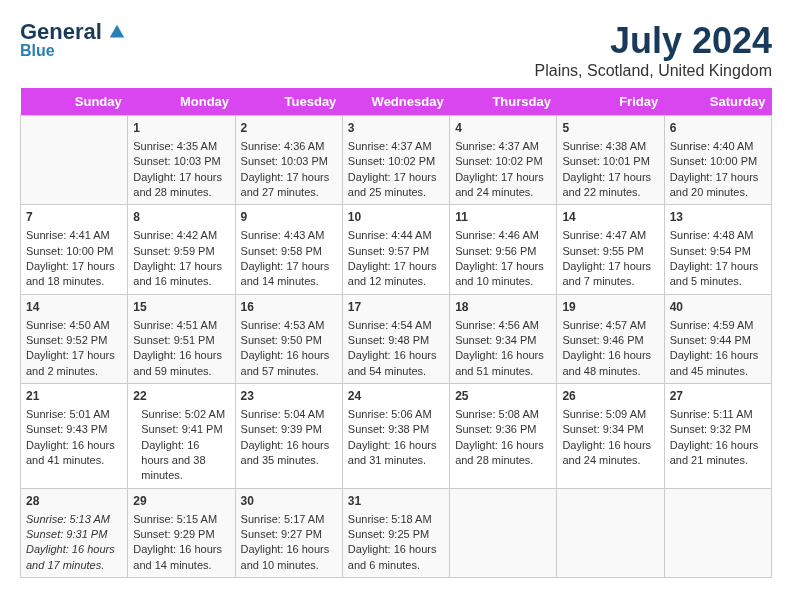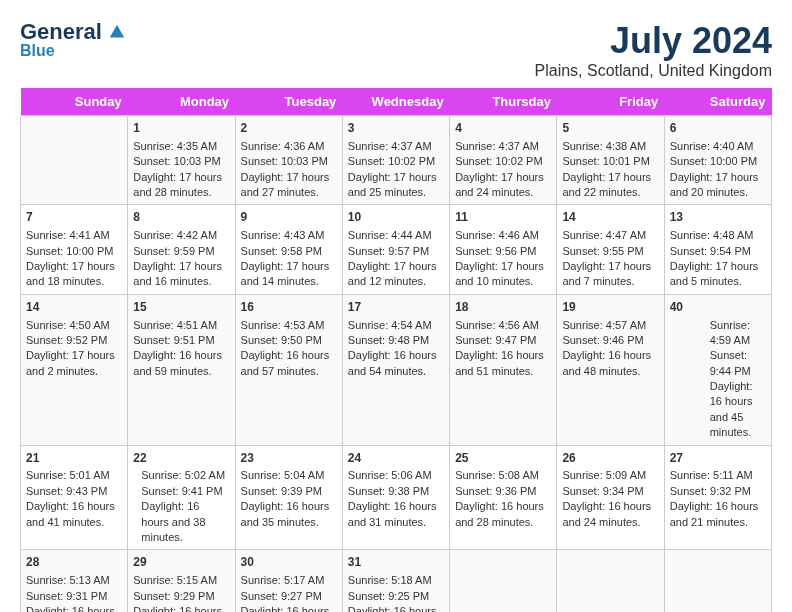--- a/index.html
+++ b/index.html
@@ -208,32 +208,32 @@
         </td>
         <td>
           <span class="day-number">17</span>
           <div class="cell-content" style="white-space: pre-line;">Sunrise: 4:54 AM
 Sunset: 9:48 PM
 Daylight: 16 hours and 54 minutes.</div>
         </td>
         <td>
           <span class="day-number">18</span>
           <div class="cell-content" style="white-space: pre-line;">Sunrise: 4:56 AM
-Sunset: 9:47 PM
+Sunset: 9:34 PM
 Daylight: 16 hours and 51 minutes.</div>
         </td>
         <td>
           <span class="day-number">19</span>
           <div class="cell-content" style="white-space: pre-line;">Sunrise: 4:57 AM
 Sunset: 9:46 PM
 Daylight: 16 hours and 48 minutes.</div>
         </td>
         <td>
           <span class="day-number">40</span>
-          <div class="cell-content" style="white-space: pre-line; margin-left: 40px;">Sunrise: 4:59 AM
+          <div class="cell-content" style="white-space: pre-line;">Sunrise: 4:59 AM
 Sunset: 9:44 PM
 Daylight: 16 hours and 45 minutes.</div>
         </td>
       </tr>
       <tr>
         <td>
           <span class="day-number">21</span>
           <div class="cell-content" style="white-space: pre-line;">Sunrise: 5:01 AM
 Sunset: 9:43 PM
 Daylight: 16 hours and 41 minutes.</div>
@@ -271,21 +271,21 @@
         <td>
           <span class="day-number">27</span>
           <div class="cell-content" style="white-space: pre-line;">Sunrise: 5:11 AM
 Sunset: 9:32 PM
 Daylight: 16 hours and 21 minutes.</div>
         </td>
       </tr>
       <tr>
         <td>
           <span class="day-number">28</span>
-          <div class="cell-content" style="white-space: pre-line;">Sunrise: 5:13 AM
+          <div class="cell-content" style="white-space: pre-line; font-style: italic;">Sunrise: 5:13 AM
 Sunset: 9:31 PM
 Daylight: 16 hours and 17 minutes.</div>
         </td>
         <td>
           <span class="day-number">29</span>
           <div class="cell-content" style="white-space: pre-line;">Sunrise: 5:15 AM
 Sunset: 9:29 PM
 Daylight: 16 hours and 14 minutes.</div>
         </td>
         <td>

